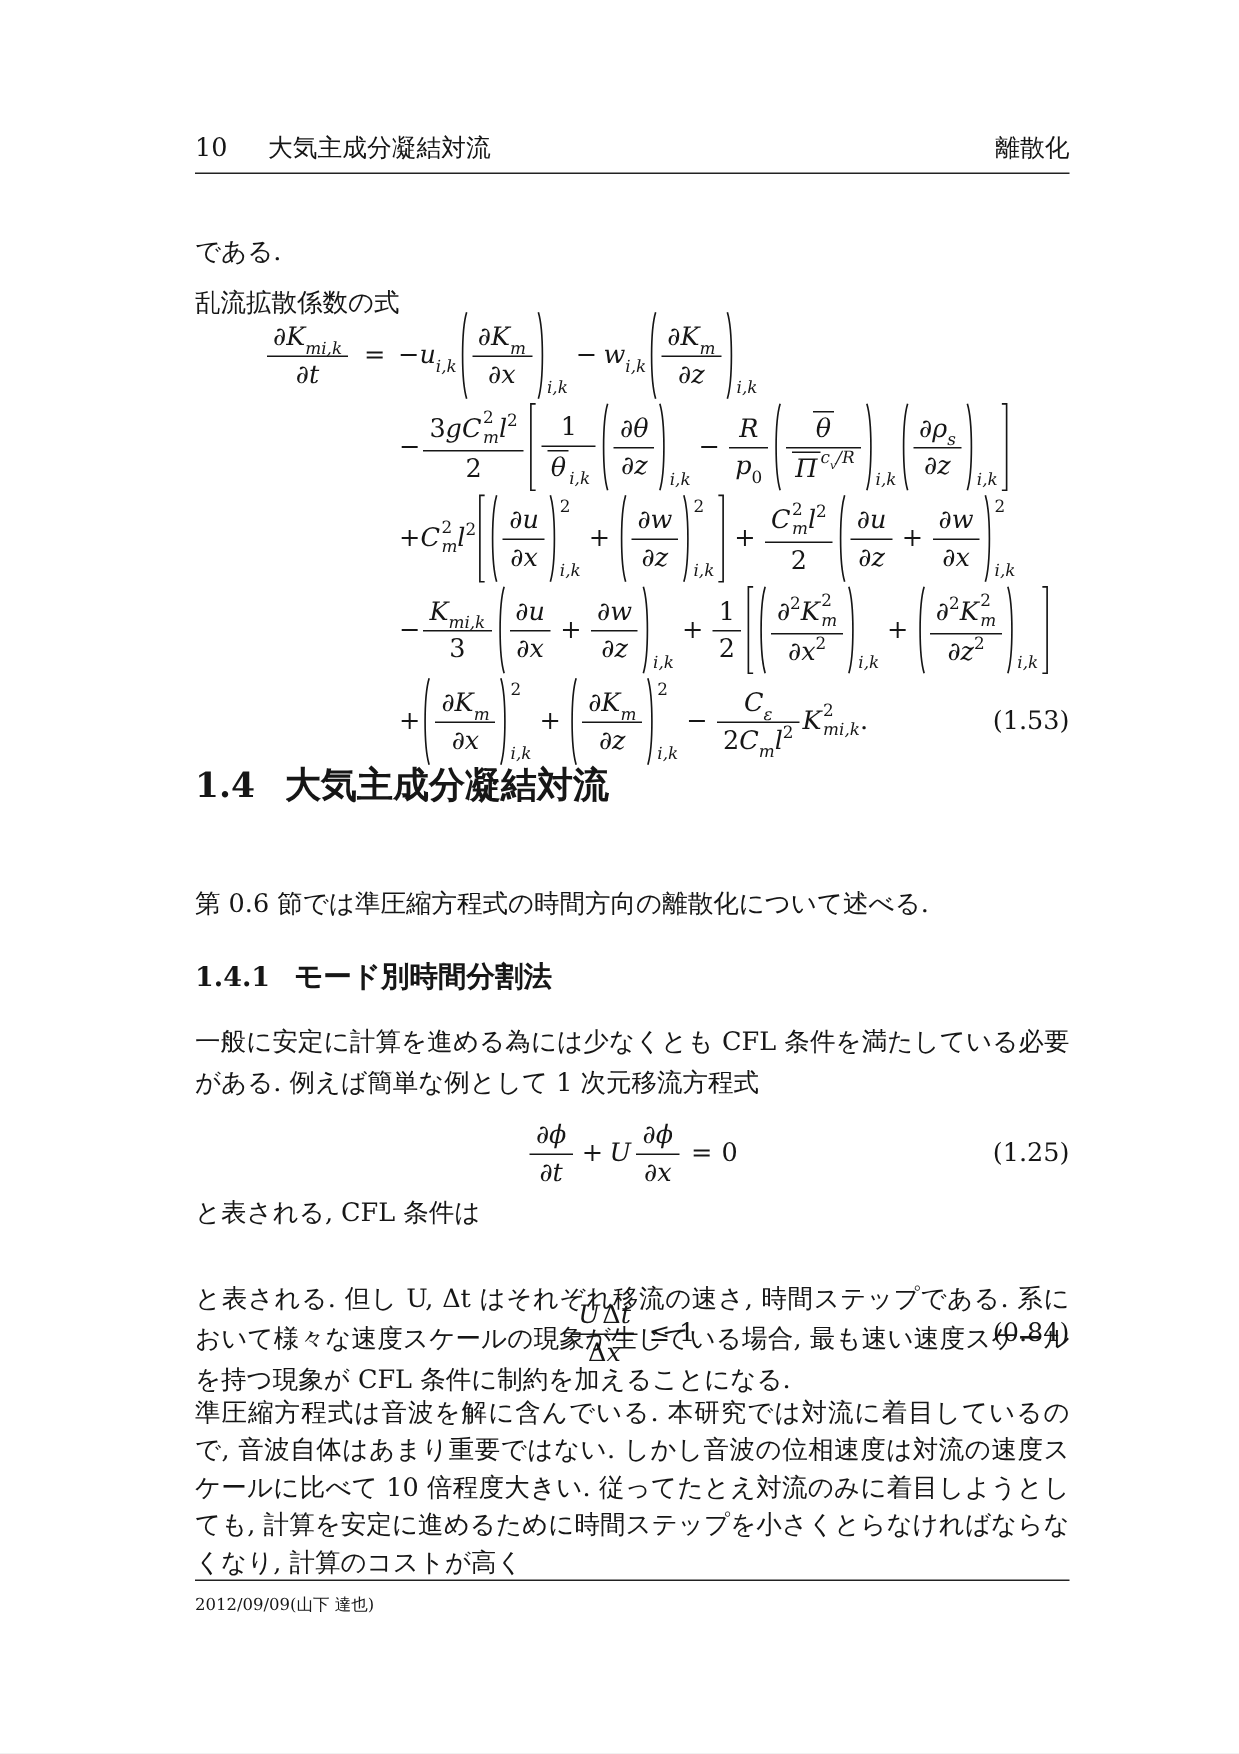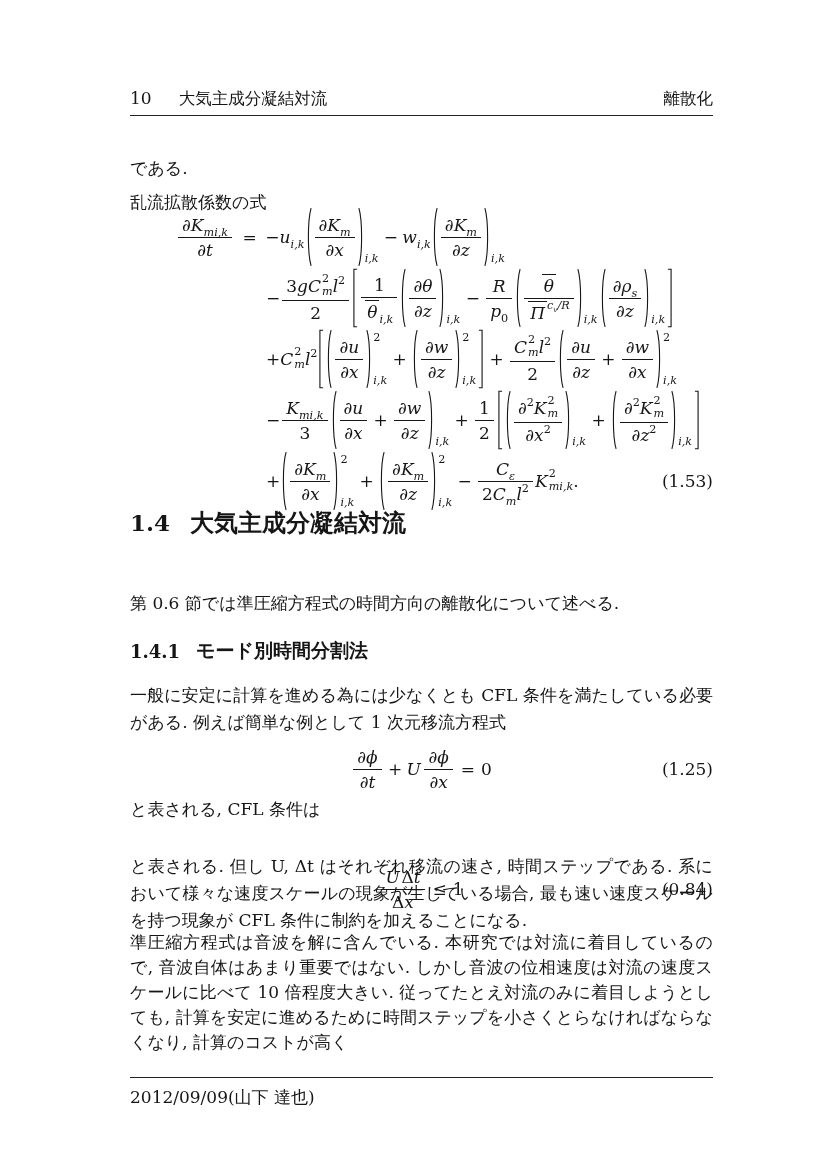--- a/index.html
+++ b/index.html
@@ -13,21 +13,21 @@
   .secmarker{margin-left:auto;font-size:16.5px;font-family:Liberation Sans, sans-serif;}
   
   .para{font-size:17px;line-height:27px;text-align:justify;}
   .h2{display:flex;align-items:baseline;font-weight:bold;}
   .h2 .no{font-size:23px;}
   .h2 .ttl{font-size:24px;margin-left:20px;font-family:"DejaVu Sans","Liberation Sans",sans-serif;}
   .h3{display:flex;align-items:center;font-weight:bold;}
   .h3 .no{font-size:18px;}
   .h3 .ttl{font-size:19px;margin-left:16px;font-family:"DejaVu Sans","Liberation Sans",sans-serif;}
   
-  .footer{top:1053px;border-top:1.2px solid #222;padding-top:8px;font-size:17px;margin-top:24px;}
+  .footer{top:1053px;border-top:1.2px solid #222;padding-top:8px;font-size:11px;}
   
   .math{font-family:"DejaVu Serif","Liberation Serif",serif;font-size:17px;display:inline-flex;align-items:center;white-space:nowrap;}
   .mrow{display:inline-flex;align-items:center;}
   .mi{font-style:italic;}
   .mr{font-style:normal;}
   .msp{display:inline-block;}
   .mv{display:inline-flex;align-items:center;}
   .mbar{display:inline-flex;align-items:center;border-top:1.1px solid currentColor;padding:1px 2px 0 2px;}
   .mfrac{display:inline-flex;flex-direction:column;align-items:stretch;margin:0 2px;}
   .mnum,.mden{display:inline-flex;align-items:center;justify-content:center;padding:0 4px;}

